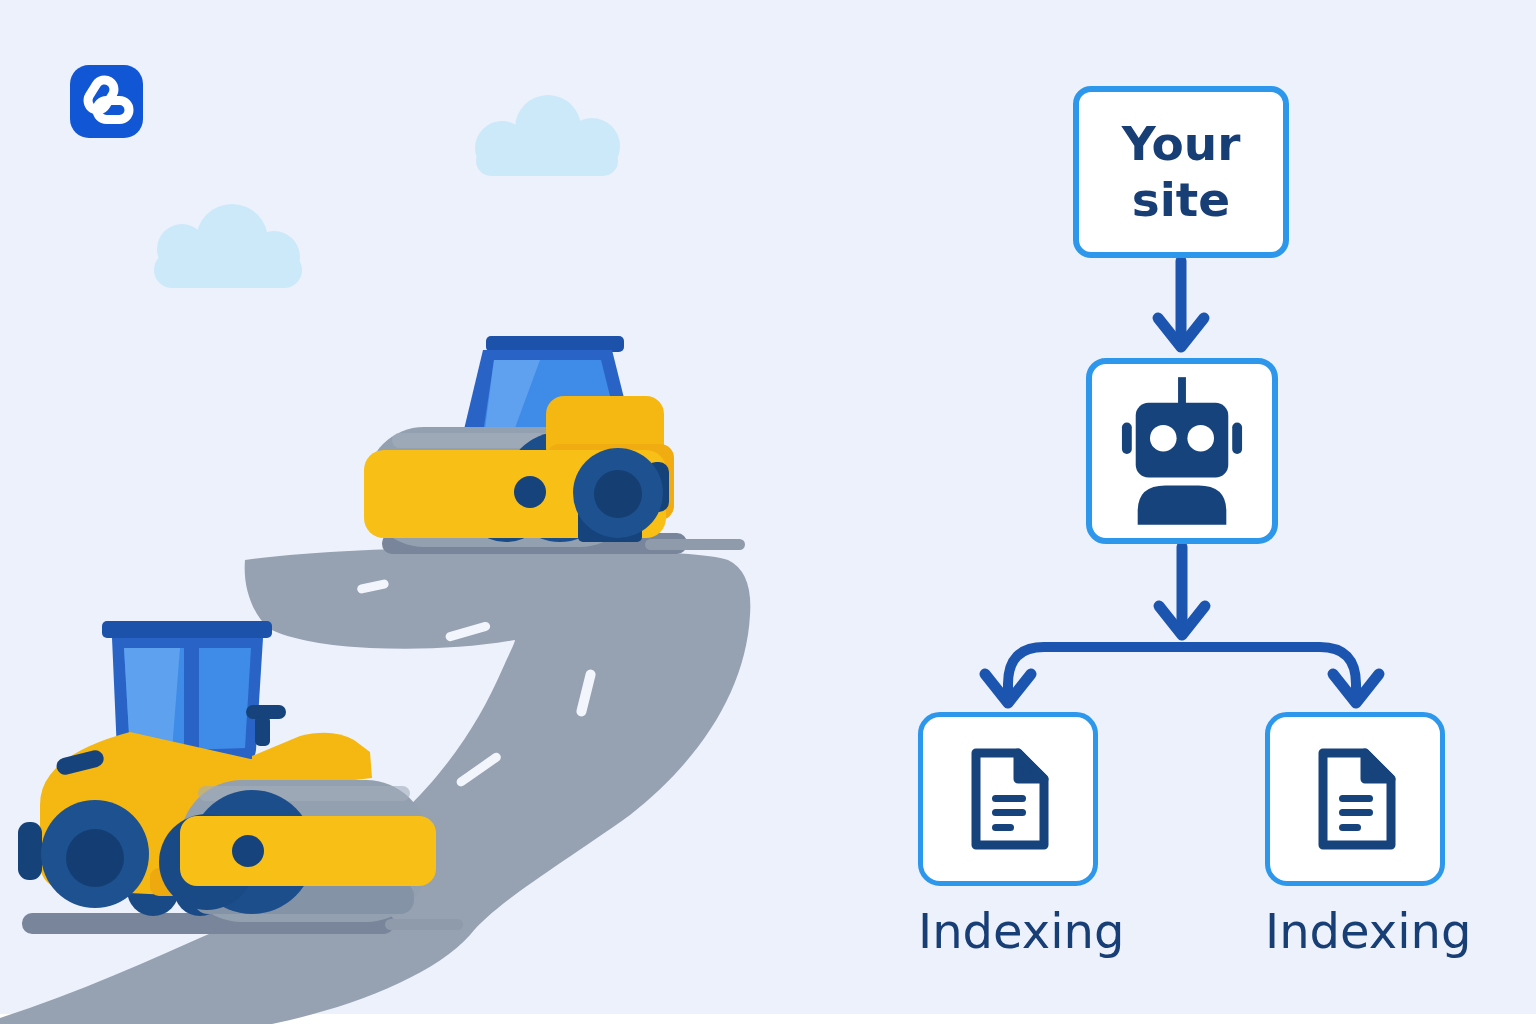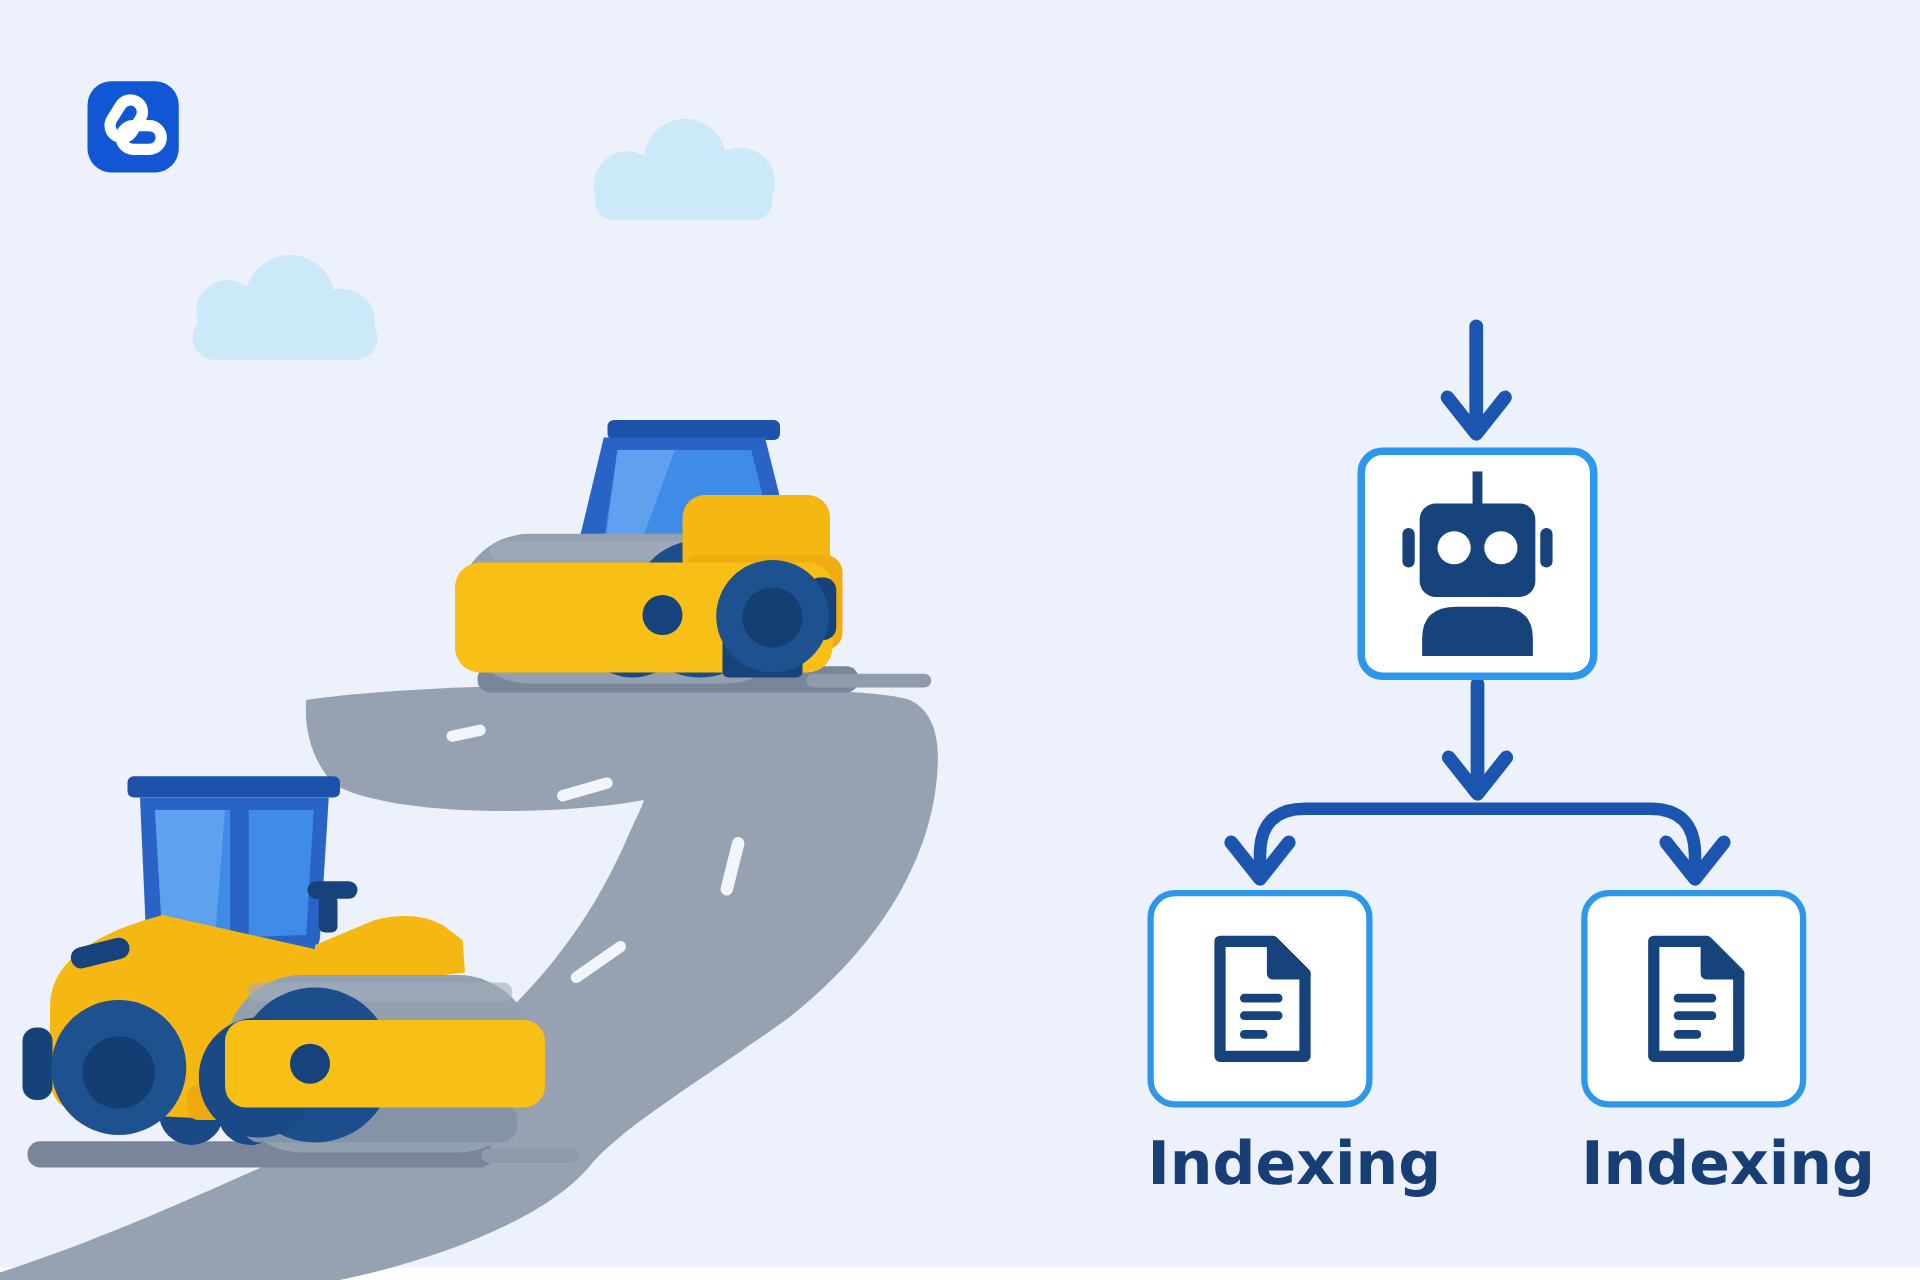--- a/index.html
+++ b/index.html
@@ -21,21 +21,21 @@
   .node{position:absolute;background:var(--c-white);border:6px solid var(--c-node_border);
         display:flex;align-items:center;justify-content:center;}
   .node-site{left:1073px;top:86px;width:216px;height:172px;border-radius:18px;}
   .node-site span{font-size:47px;font-weight:600;line-height:56px;color:var(--c-navy_text);
         text-align:center;width:170px;}
   .node-robot{left:1086px;top:358px;width:192px;height:186px;border-radius:20px;}
   .node-doc{width:180px;height:174px;border-radius:22px;border-width:5px;}
   .node-doc.left{left:918px;top:712px;}
   .node-doc.right{left:1265px;top:712px;}
   .idx-label{position:absolute;top:903px;width:180px;text-align:center;font-size:48px;
-        font-weight:700;color:var(--c-navy_text);}
+        font-weight:400;color:var(--c-navy_text);}
   .idx-label.left{left:918px;}
   .idx-label.right{left:1265px;}
 </style>
 </head>
 <body>
 
 <div class="canvas">
 
   <svg class="scene" viewBox="0 0 1536 1024" aria-hidden="true">
 
@@ -143,20 +143,23 @@
 
   <div class="logo">
     <svg width="73" height="73" viewBox="0 0 73 73">
       <g stroke="#ffffff" stroke-width="9" fill="none">
         <rect x="-16" y="-9.5" width="32" height="19" rx="9.5" transform="translate(31,30) rotate(-58)"></rect>
         <rect x="-16" y="-9.5" width="32" height="19" rx="9.5" transform="translate(43,45)"></rect>
       </g>
     </svg>
   </div>
 
+  <div class="node node-site">
+    <span>Your site</span>
+  </div>
 
   <div class="node node-robot">
     <svg width="128" height="150" viewBox="0 0 130 150">
       <g fill="#16437c">
         <rect x="61" y="0" width="8" height="30"></rect>
         <rect x="18" y="26" width="94" height="76" rx="13"></rect>
         <rect x="4" y="46" width="10" height="32" rx="5"></rect>
         <rect x="116" y="46" width="10" height="32" rx="5"></rect>
         <path d="M 20 150 V 136 Q 20 110 48 110 H 82 Q 110 110 110 136 V 150 Z"></path>
       </g>

